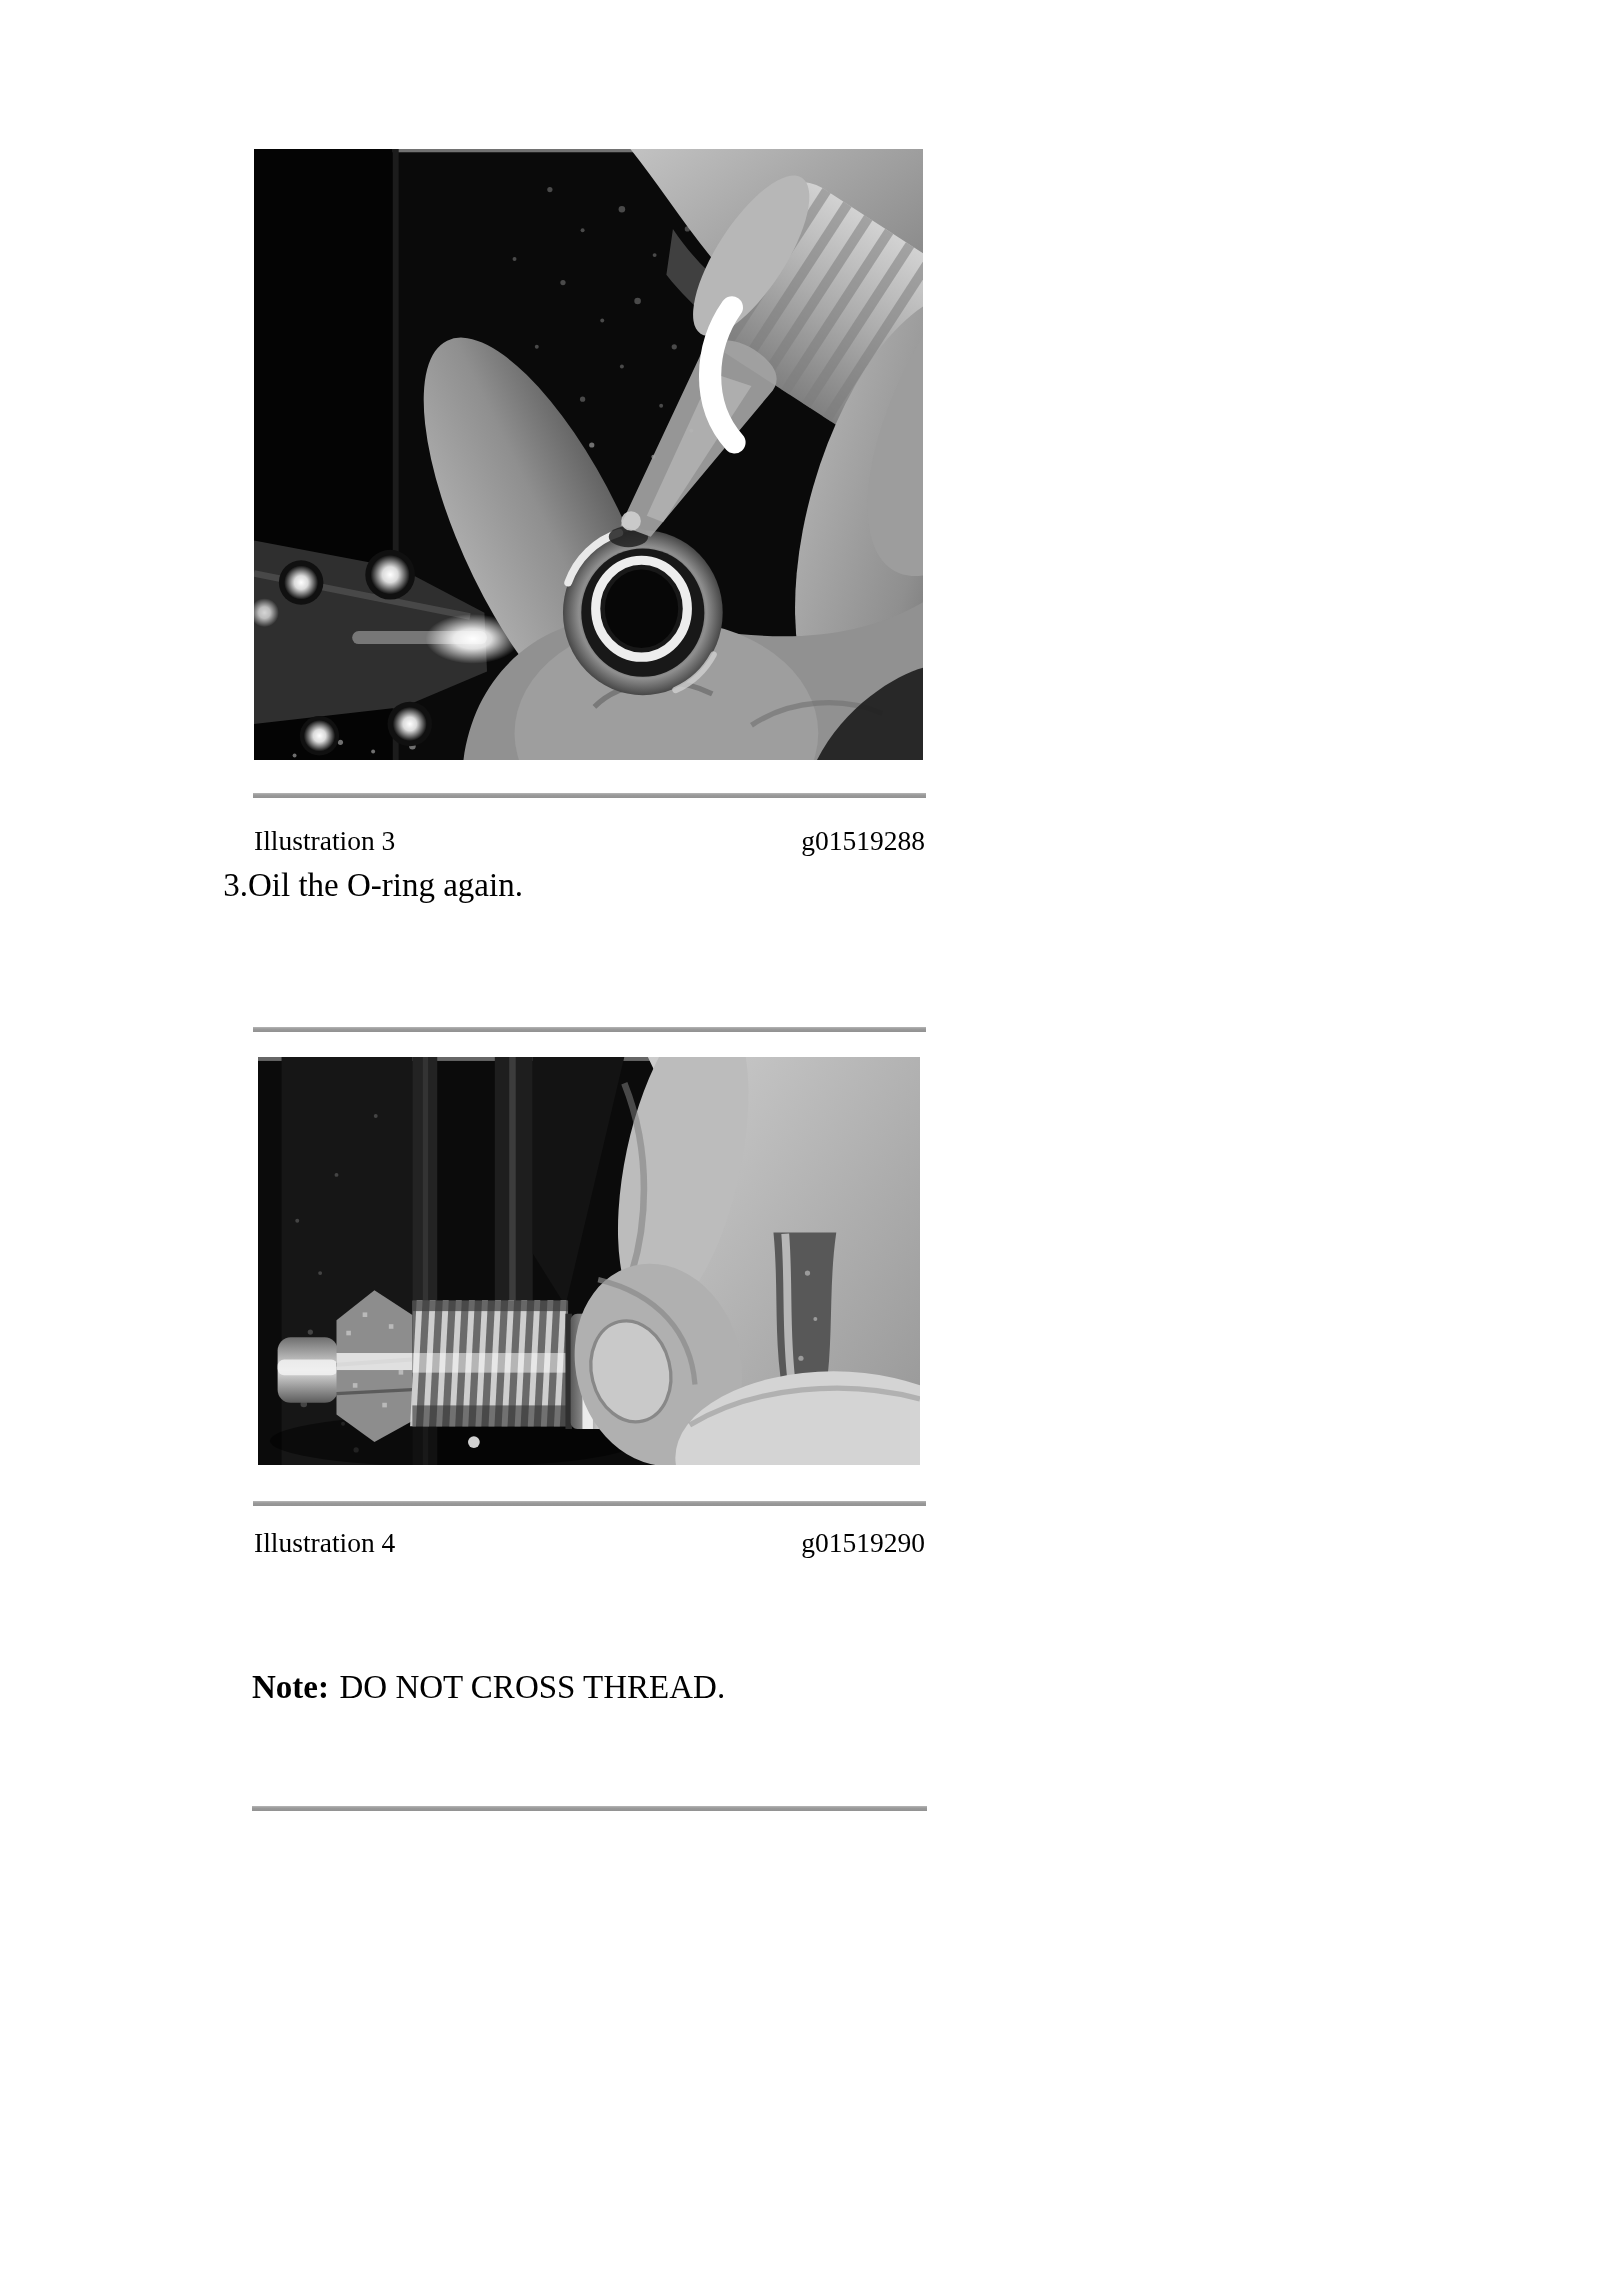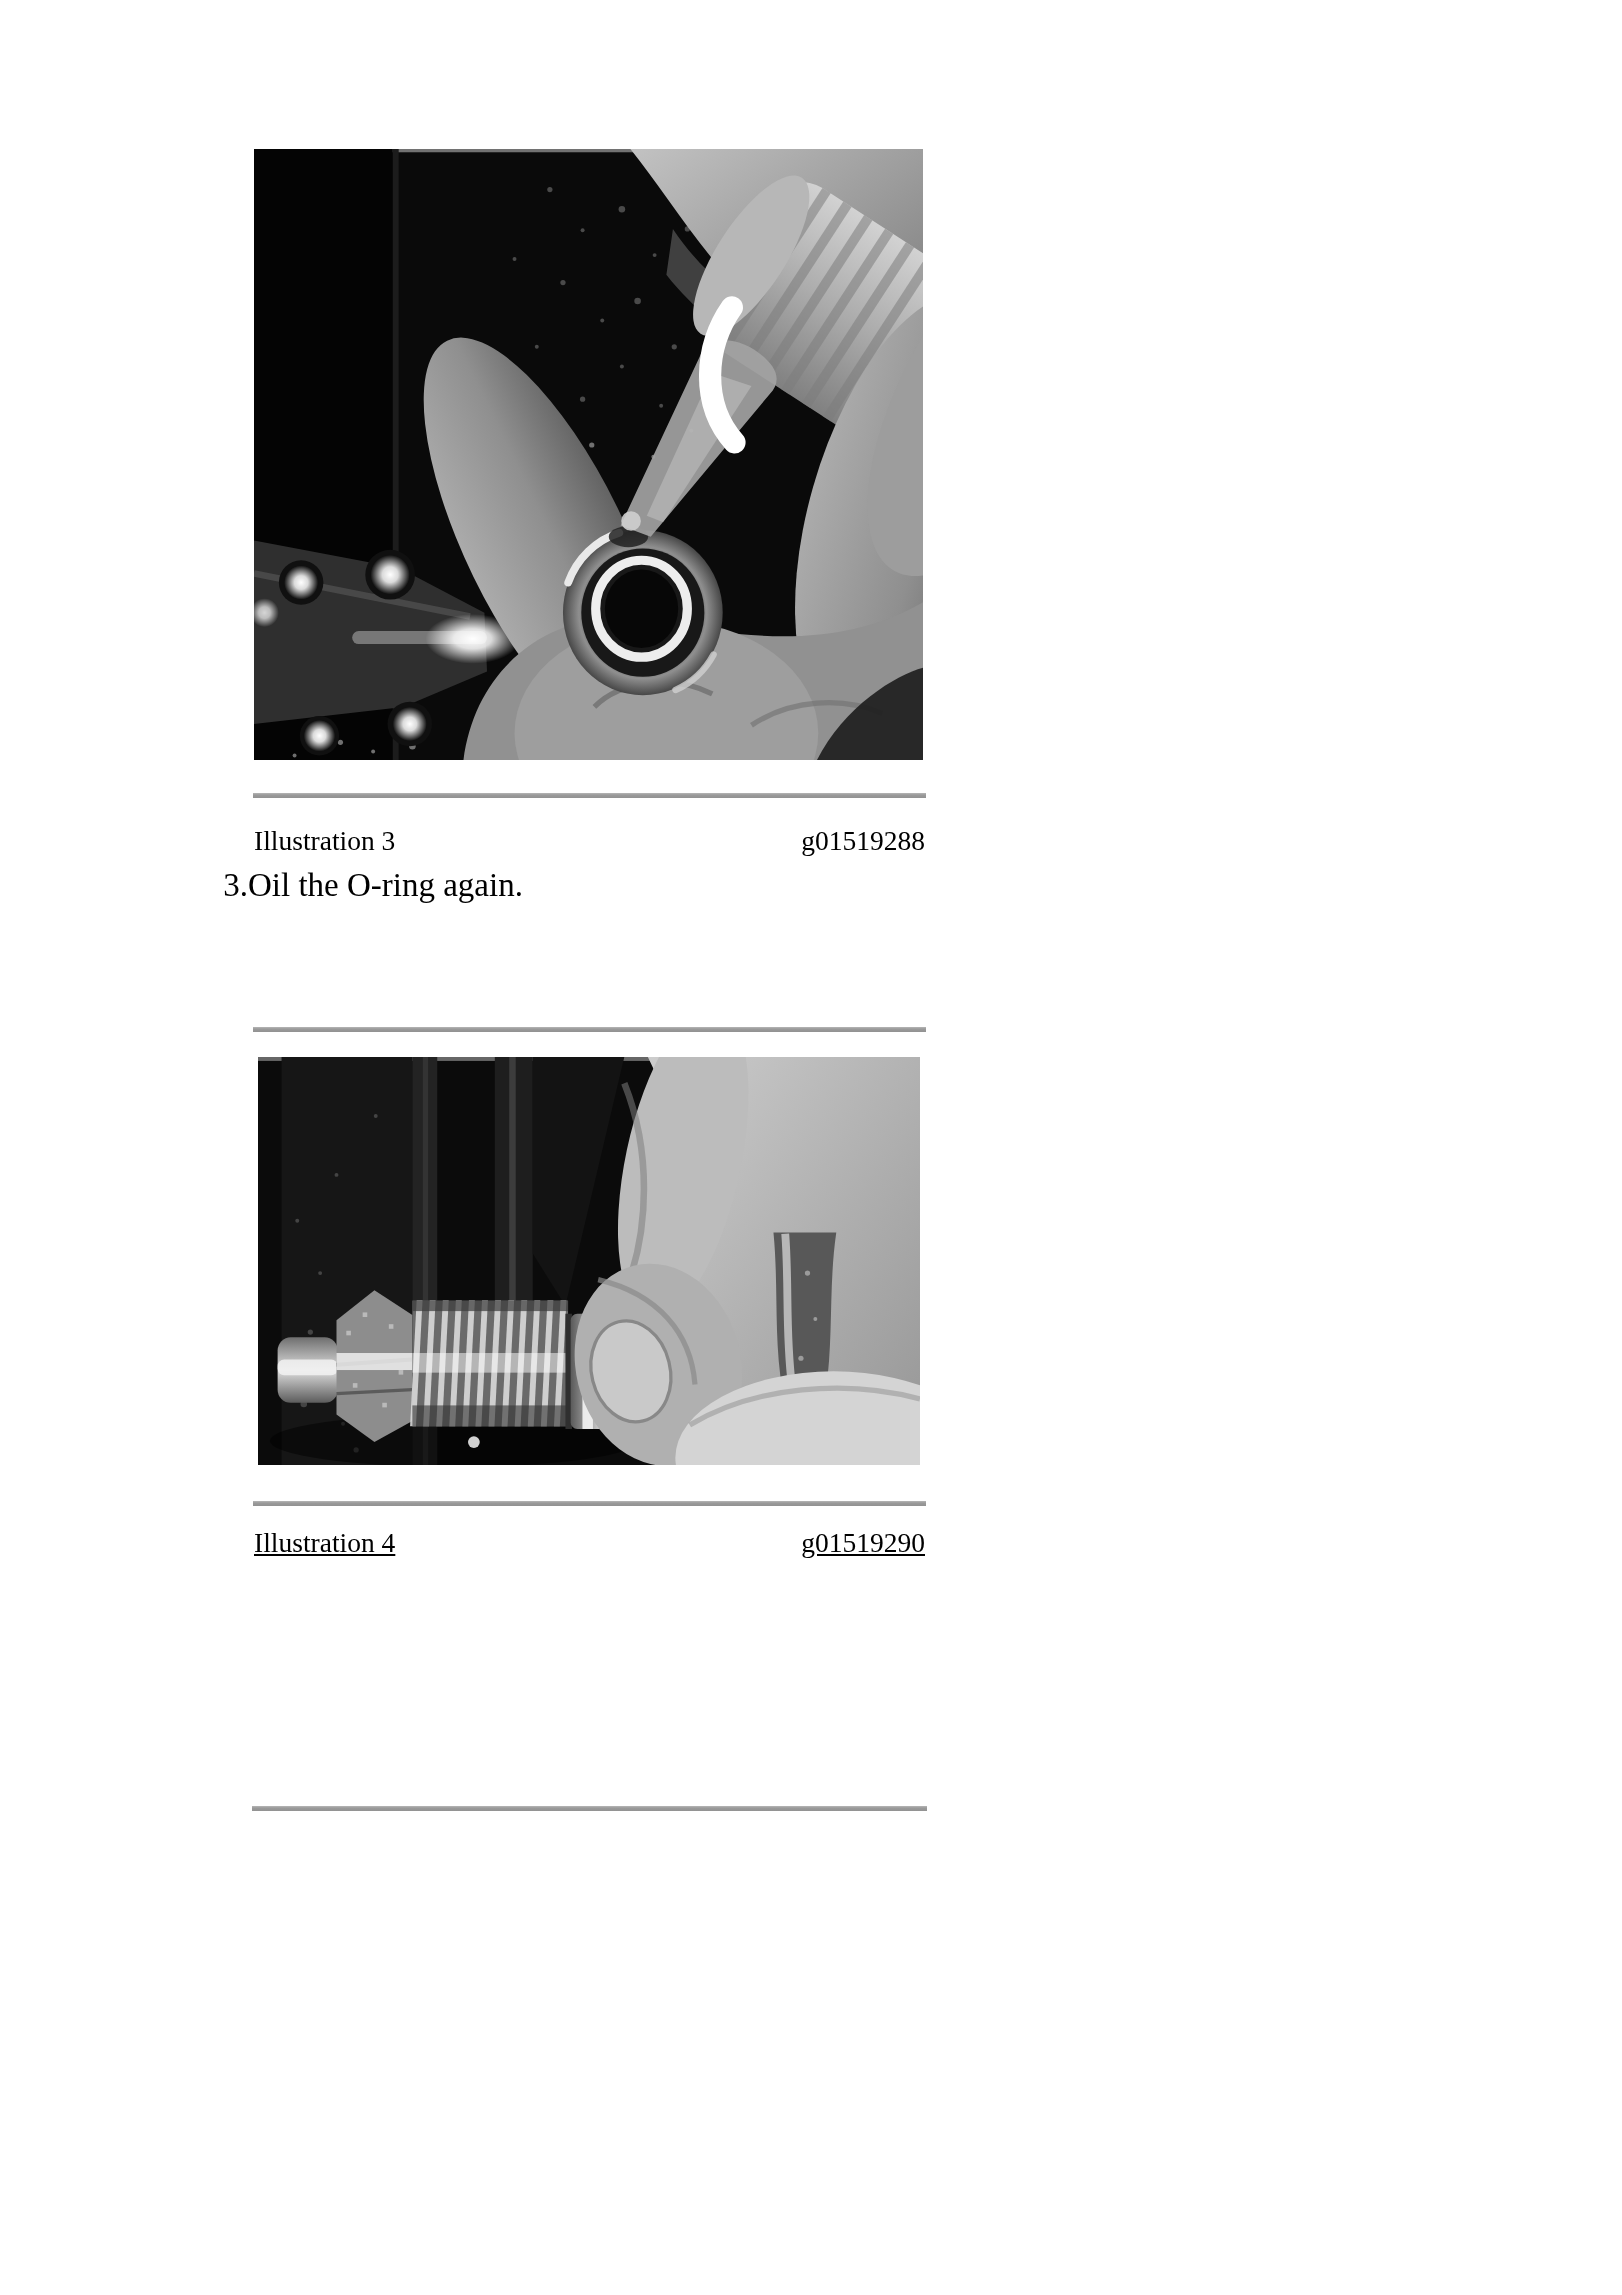--- a/index.html
+++ b/index.html
@@ -311,23 +311,26 @@
       </g>
       <path d="M520,340 C612,362 662,422 668,500" stroke="#8a8a8a" stroke-width="8" fill="none" opacity="0.7"></path>
 
       <ellipse cx="880" cy="612" rx="242" ry="132" fill="#d4d4d4"></ellipse>
       <path d="M660,562 C760,502 900,492 1012,522" stroke="#9a9a9a" stroke-width="8" fill="none" opacity="0.6"></path>
     </svg>
   </div>
 
   <div class="divider" style="left:253px; top:1501px; width:673px;"></div>
 
-  <div class="caption" style="left:254px; top:1529px; width:671px;text-decoration:underline;">
+  <div class="caption" style="left:254px; top:1529px; width:671px;">
     <span>Illustration 4</span>
     <span>g01519290</span>
   </div>
 
 
+  <div class="note-line" style="left:252px; top:1671px;">
+    <span class="note-label">Note:</span><span>DO NOT CROSS THREAD.</span>
+  </div>
 
   <div class="divider" style="left:252px; top:1806px; width:675px;"></div>
 
 </div>
 
 
 </body></html>

